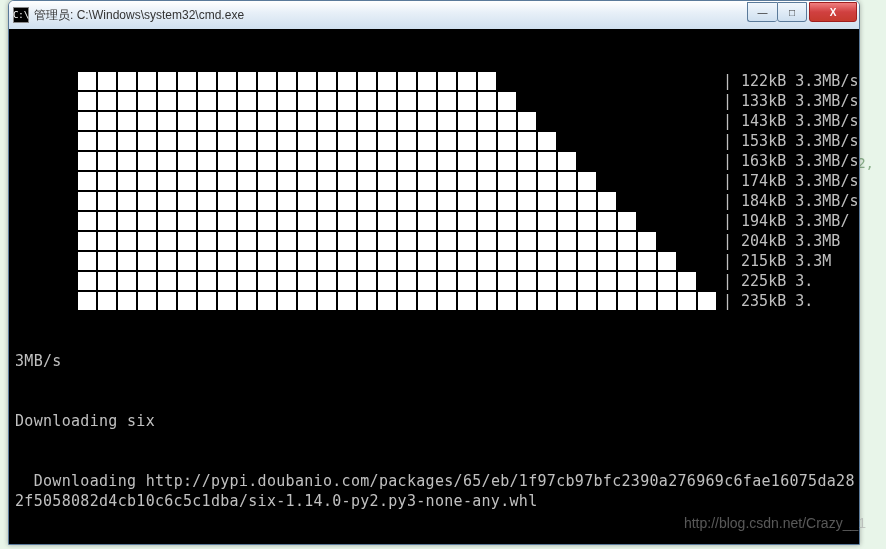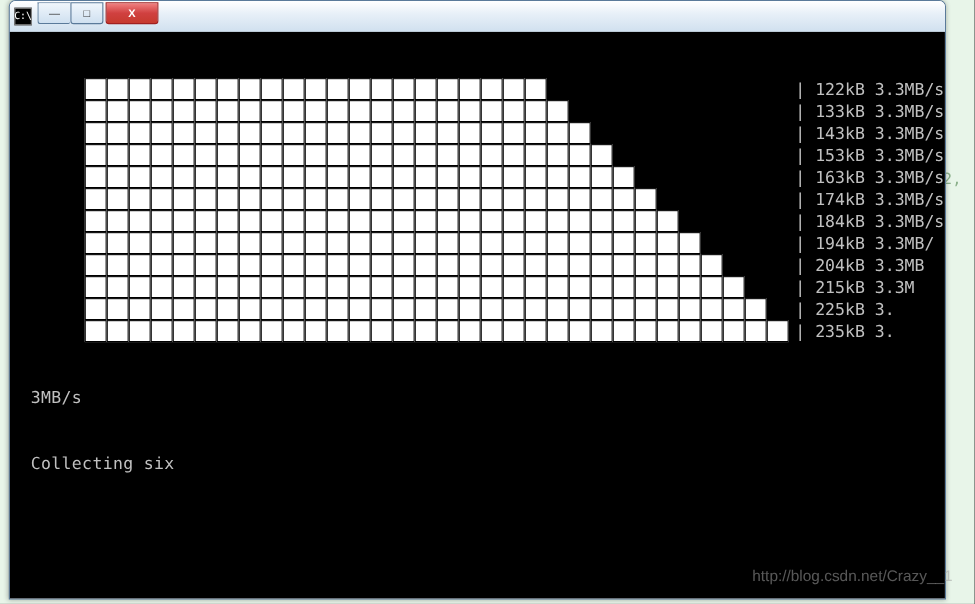--- a/index.html
+++ b/index.html
@@ -93,21 +93,21 @@
     height: 20px;
     background: #fff;
     border: 1px solid #000;
   }
   .pbar .pad { width: 20px; height: 20px; }
   .pstatus {
     color: #c0c0c0;
     white-space: pre;
     margin-left: 6px;
   }
-  .wrap { padding-left: 19px; white-space: pre-wrap; word-break: break-all; max-width: 846px; letter-spacing: 0.3px;}
+  .wrap { padding-left: 6px; white-space: pre-wrap; word-break: break-all; max-width: 846px; letter-spacing: 0.3px;}
   .watermark {
     position: absolute;
     right: 20px;
     bottom: 18px;
     color: rgba(160,160,160,0.55);
     font-size: 14px;
     font-family: sans-serif;
   }
   .bg-hint {
     position: absolute;
@@ -119,31 +119,33 @@
   }
 </style>
 </head>
 <body>
 
 <div class="bg-hint">2,</div>
 
 <div class="window">
   <div class="titlebar">
     <div class="icon">C:\</div>
+    <div class="title">管理员: C:\Windows\system32\cmd.exe</div>
     <div class="winbtns">
       <div class="winbtn min">—</div>
       <div class="winbtn max">□</div>
       <div class="winbtn close">X</div>
     </div>
   </div>
 
   <div class="terminal">
     <div class="progress-rows" id="progress-rows"><div class="prow"><div class="pbar"><div class="cell"></div><div class="cell"></div><div class="cell"></div><div class="cell"></div><div class="cell"></div><div class="cell"></div><div class="cell"></div><div class="cell"></div><div class="cell"></div><div class="cell"></div><div class="cell"></div><div class="cell"></div><div class="cell"></div><div class="cell"></div><div class="cell"></div><div class="cell"></div><div class="cell"></div><div class="cell"></div><div class="cell"></div><div class="cell"></div><div class="cell"></div><div class="pad"></div><div class="pad"></div><div class="pad"></div><div class="pad"></div><div class="pad"></div><div class="pad"></div><div class="pad"></div><div class="pad"></div><div class="pad"></div><div class="pad"></div><div class="pad"></div></div><div class="pstatus">| 122kB 3.3MB/s eta 0:00:</div></div><div class="prow"><div class="pbar"><div class="cell"></div><div class="cell"></div><div class="cell"></div><div class="cell"></div><div class="cell"></div><div class="cell"></div><div class="cell"></div><div class="cell"></div><div class="cell"></div><div class="cell"></div><div class="cell"></div><div class="cell"></div><div class="cell"></div><div class="cell"></div><div class="cell"></div><div class="cell"></div><div class="cell"></div><div class="cell"></div><div class="cell"></div><div class="cell"></div><div class="cell"></div><div class="cell"></div><div class="pad"></div><div class="pad"></div><div class="pad"></div><div class="pad"></div><div class="pad"></div><div class="pad"></div><div class="pad"></div><div class="pad"></div><div class="pad"></div><div class="pad"></div></div><div class="pstatus">| 133kB 3.3MB/s eta 0:0</div></div><div class="prow"><div class="pbar"><div class="cell"></div><div class="cell"></div><div class="cell"></div><div class="cell"></div><div class="cell"></div><div class="cell"></div><div class="cell"></div><div class="cell"></div><div class="cell"></div><div class="cell"></div><div class="cell"></div><div class="cell"></div><div class="cell"></div><div class="cell"></div><div class="cell"></div><div class="cell"></div><div class="cell"></div><div class="cell"></div><div class="cell"></div><div class="cell"></div><div class="cell"></div><div class="cell"></div><div class="cell"></div><div class="pad"></div><div class="pad"></div><div class="pad"></div><div class="pad"></div><div class="pad"></div><div class="pad"></div><div class="pad"></div><div class="pad"></div><div class="pad"></div></div><div class="pstatus">| 143kB 3.3MB/s eta 0:</div></div><div class="prow"><div class="pbar"><div class="cell"></div><div class="cell"></div><div class="cell"></div><div class="cell"></div><div class="cell"></div><div class="cell"></div><div class="cell"></div><div class="cell"></div><div class="cell"></div><div class="cell"></div><div class="cell"></div><div class="cell"></div><div class="cell"></div><div class="cell"></div><div class="cell"></div><div class="cell"></div><div class="cell"></div><div class="cell"></div><div class="cell"></div><div class="cell"></div><div class="cell"></div><div class="cell"></div><div class="cell"></div><div class="cell"></div><div class="pad"></div><div class="pad"></div><div class="pad"></div><div class="pad"></div><div class="pad"></div><div class="pad"></div><div class="pad"></div><div class="pad"></div></div><div class="pstatus">| 153kB 3.3MB/s eta </div></div><div class="prow"><div class="pbar"><div class="cell"></div><div class="cell"></div><div class="cell"></div><div class="cell"></div><div class="cell"></div><div class="cell"></div><div class="cell"></div><div class="cell"></div><div class="cell"></div><div class="cell"></div><div class="cell"></div><div class="cell"></div><div class="cell"></div><div class="cell"></div><div class="cell"></div><div class="cell"></div><div class="cell"></div><div class="cell"></div><div class="cell"></div><div class="cell"></div><div class="cell"></div><div class="cell"></div><div class="cell"></div><div class="cell"></div><div class="cell"></div><div class="pad"></div><div class="pad"></div><div class="pad"></div><div class="pad"></div><div class="pad"></div><div class="pad"></div><div class="pad"></div></div><div class="pstatus">| 163kB 3.3MB/s eta</div></div><div class="prow"><div class="pbar"><div class="cell"></div><div class="cell"></div><div class="cell"></div><div class="cell"></div><div class="cell"></div><div class="cell"></div><div class="cell"></div><div class="cell"></div><div class="cell"></div><div class="cell"></div><div class="cell"></div><div class="cell"></div><div class="cell"></div><div class="cell"></div><div class="cell"></div><div class="cell"></div><div class="cell"></div><div class="cell"></div><div class="cell"></div><div class="cell"></div><div class="cell"></div><div class="cell"></div><div class="cell"></div><div class="cell"></div><div class="cell"></div><div class="cell"></div><div class="pad"></div><div class="pad"></div><div class="pad"></div><div class="pad"></div><div class="pad"></div><div class="pad"></div></div><div class="pstatus">| 174kB 3.3MB/s e</div></div><div class="prow"><div class="pbar"><div class="cell"></div><div class="cell"></div><div class="cell"></div><div class="cell"></div><div class="cell"></div><div class="cell"></div><div class="cell"></div><div class="cell"></div><div class="cell"></div><div class="cell"></div><div class="cell"></div><div class="cell"></div><div class="cell"></div><div class="cell"></div><div class="cell"></div><div class="cell"></div><div class="cell"></div><div class="cell"></div><div class="cell"></div><div class="cell"></div><div class="cell"></div><div class="cell"></div><div class="cell"></div><div class="cell"></div><div class="cell"></div><div class="cell"></div><div class="cell"></div><div class="pad"></div><div class="pad"></div><div class="pad"></div><div class="pad"></div><div class="pad"></div></div><div class="pstatus">| 184kB 3.3MB/s</div></div><div class="prow"><div class="pbar"><div class="cell"></div><div class="cell"></div><div class="cell"></div><div class="cell"></div><div class="cell"></div><div class="cell"></div><div class="cell"></div><div class="cell"></div><div class="cell"></div><div class="cell"></div><div class="cell"></div><div class="cell"></div><div class="cell"></div><div class="cell"></div><div class="cell"></div><div class="cell"></div><div class="cell"></div><div class="cell"></div><div class="cell"></div><div class="cell"></div><div class="cell"></div><div class="cell"></div><div class="cell"></div><div class="cell"></div><div class="cell"></div><div class="cell"></div><div class="cell"></div><div class="cell"></div><div class="pad"></div><div class="pad"></div><div class="pad"></div><div class="pad"></div></div><div class="pstatus">| 194kB 3.3MB/</div></div><div class="prow"><div class="pbar"><div class="cell"></div><div class="cell"></div><div class="cell"></div><div class="cell"></div><div class="cell"></div><div class="cell"></div><div class="cell"></div><div class="cell"></div><div class="cell"></div><div class="cell"></div><div class="cell"></div><div class="cell"></div><div class="cell"></div><div class="cell"></div><div class="cell"></div><div class="cell"></div><div class="cell"></div><div class="cell"></div><div class="cell"></div><div class="cell"></div><div class="cell"></div><div class="cell"></div><div class="cell"></div><div class="cell"></div><div class="cell"></div><div class="cell"></div><div class="cell"></div><div class="cell"></div><div class="cell"></div><div class="pad"></div><div class="pad"></div><div class="pad"></div></div><div class="pstatus">| 204kB 3.3MB</div></div><div class="prow"><div class="pbar"><div class="cell"></div><div class="cell"></div><div class="cell"></div><div class="cell"></div><div class="cell"></div><div class="cell"></div><div class="cell"></div><div class="cell"></div><div class="cell"></div><div class="cell"></div><div class="cell"></div><div class="cell"></div><div class="cell"></div><div class="cell"></div><div class="cell"></div><div class="cell"></div><div class="cell"></div><div class="cell"></div><div class="cell"></div><div class="cell"></div><div class="cell"></div><div class="cell"></div><div class="cell"></div><div class="cell"></div><div class="cell"></div><div class="cell"></div><div class="cell"></div><div class="cell"></div><div class="cell"></div><div class="cell"></div><div class="pad"></div><div class="pad"></div></div><div class="pstatus">| 215kB 3.3M</div></div><div class="prow"><div class="pbar"><div class="cell"></div><div class="cell"></div><div class="cell"></div><div class="cell"></div><div class="cell"></div><div class="cell"></div><div class="cell"></div><div class="cell"></div><div class="cell"></div><div class="cell"></div><div class="cell"></div><div class="cell"></div><div class="cell"></div><div class="cell"></div><div class="cell"></div><div class="cell"></div><div class="cell"></div><div class="cell"></div><div class="cell"></div><div class="cell"></div><div class="cell"></div><div class="cell"></div><div class="cell"></div><div class="cell"></div><div class="cell"></div><div class="cell"></div><div class="cell"></div><div class="cell"></div><div class="cell"></div><div class="cell"></div><div class="cell"></div><div class="pad"></div></div><div class="pstatus">| 225kB 3.</div></div><div class="prow"><div class="pbar"><div class="cell"></div><div class="cell"></div><div class="cell"></div><div class="cell"></div><div class="cell"></div><div class="cell"></div><div class="cell"></div><div class="cell"></div><div class="cell"></div><div class="cell"></div><div class="cell"></div><div class="cell"></div><div class="cell"></div><div class="cell"></div><div class="cell"></div><div class="cell"></div><div class="cell"></div><div class="cell"></div><div class="cell"></div><div class="cell"></div><div class="cell"></div><div class="cell"></div><div class="cell"></div><div class="cell"></div><div class="cell"></div><div class="cell"></div><div class="cell"></div><div class="cell"></div><div class="cell"></div><div class="cell"></div><div class="cell"></div><div class="cell"></div></div><div class="pstatus">| 235kB 3.</div></div></div>
     <div class="wrap">3MB/s</div>
-    <div class="wrap">Collecting six</div>
+    <div class="wrap">Downloading six</div>
+    <div class="wrap">  Downloading http://pypi.doubanio.com/packages/65/eb/1f97cb97bfc2390a276969c6fae16075da282f5058082d4cb10c6c5c1dba/six-1.14.0-py2.py3-none-any.whl</div>
     
     
     
     
     
   </div>
 </div>
 
 <div class="watermark">http://blog.csdn.net/Crazy__1</div>
 

